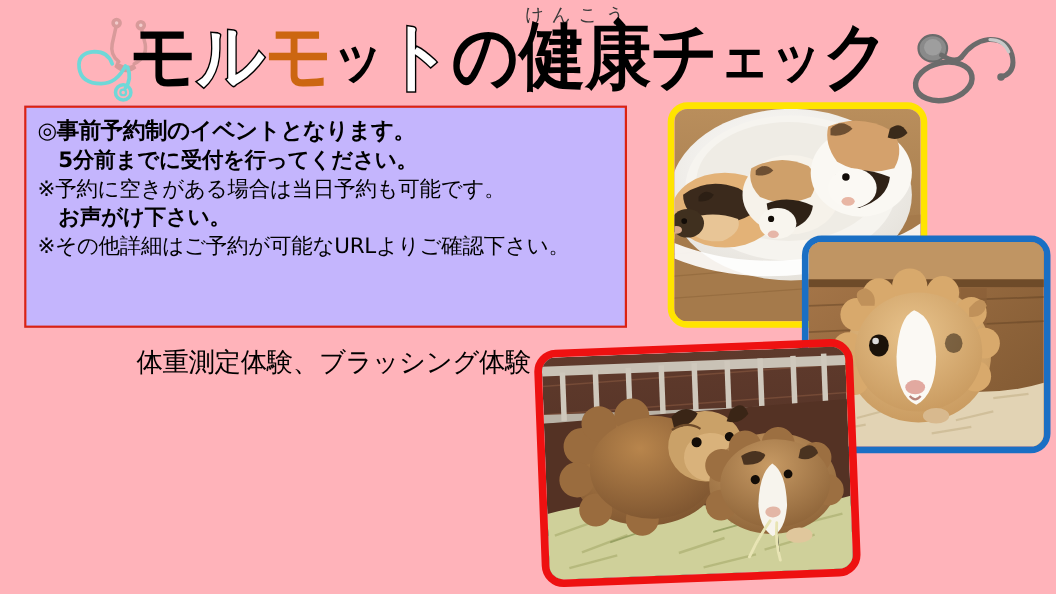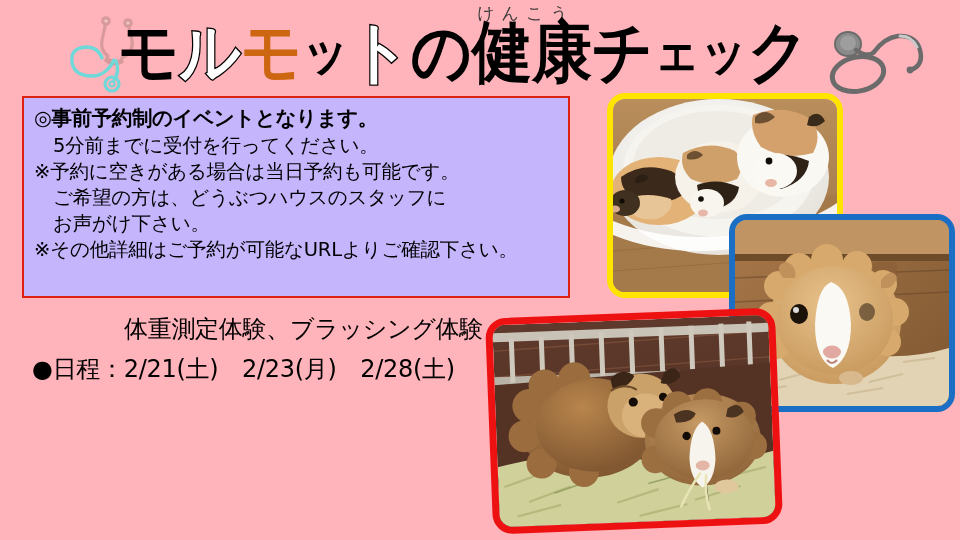--- a/index.html
+++ b/index.html
@@ -94,21 +94,21 @@
     line-height: 1.33;
     white-space: nowrap;
     letter-spacing: -0.2px;
   }
   .nline.head {
     font-weight: bold;
     font-size: 20.5px;
     letter-spacing: -0.4px;
     margin-bottom: 1px;
   }
-  .nline.indent { padding-left: 19px; }
+  .nline.indent { padding-left: 19px; font-weight: bold; }
 
   
   #details {
     position: absolute;
     left: 32px;
     top: 306px;
     width: 560px;
   }
   .dline {
     font-family: "DejaVu Sans", sans-serif;
@@ -206,34 +206,30 @@
         <path d="M78 14 Q90 14 95 25" fill="none" stroke="#c9c9c9" stroke-width="3" stroke-linecap="round"></path>
         <circle cx="88" cy="48" r="3.4" fill="#6b6b6b"></circle>
       </svg>
     </div>
   </div>
 
   <div id="notice-box" style="background: #c4b5fd; border-color: rgb(221, 34, 17);">
     <div class="nline head">◎事前予約制のイベントとなります。</div>
     <div class="nline indent">5分前までに受付を行ってください。</div>
     <div class="nline">※予約に空きがある場合は当日予約も可能です。</div>
-    <div class="nline indent">ご希望の方は、どうぶつハウスのスタッフに</div>
     <div class="nline indent">お声がけ下さい。</div>
     <div class="nline">※その他詳細はご予約が可能なURLよりご確認下さい。</div>
   </div>
 
   <div id="details">
 
     <div class="dblock">
       <div class="dline indent-content">体重測定体験、ブラッシング体験</div>
     </div>
 
-    <div class="dblock">
-      <div class="dline">●日程：2/21(土)　2/23(月)　2/28(土)</div>
-    </div>
 
 
   </div>
 
   <div class="photo" id="photo-babies" style="border-color: rgb(255, 228, 0);">
     <svg viewBox="0 0 224 193" preserveAspectRatio="xMidYMid slice" xmlns="http://www.w3.org/2000/svg">
       <defs>
         <radialGradient id="bowlG" cx="45%" cy="35%" r="75%">
           <stop offset="0%" stop-color="#ffffff"></stop>
           <stop offset="100%" stop-color="#e2ded6"></stop>

